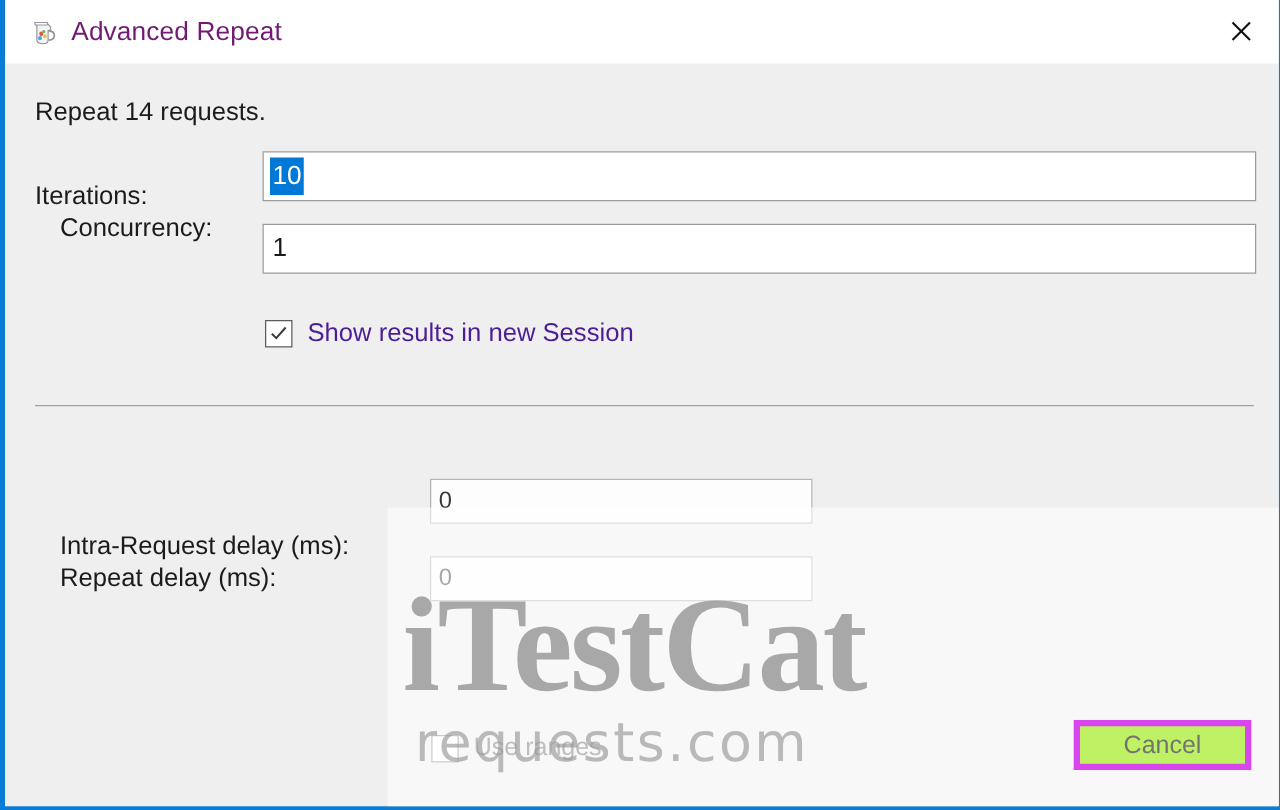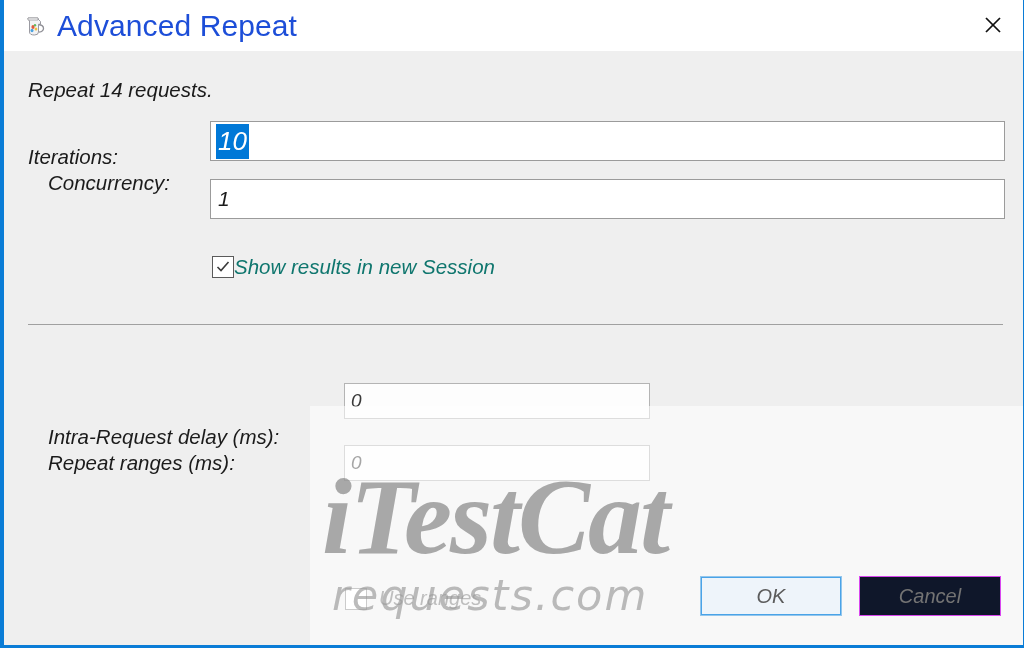--- a/index.html
+++ b/index.html
@@ -37,22 +37,22 @@
     align-items: center;
   }
   #app-icon {
     width: 26px;
     height: 26px;
     margin-left: 17px;
     margin-right: 10px;
     flex: 0 0 auto;
   }
   #title-text {
-    font-size: 30px;
-    color: #1d4ed8;
+    font-size: 21px;
+    color: #701a75;
     letter-spacing: 0.1px;
     white-space: nowrap;
   }
   #close-btn {
     position: absolute;
     right: 0; top: 0;
     width: 62px;
     height: 50px;
     display: flex;
     align-items: center;
@@ -61,21 +61,20 @@
   }
   #close-btn svg { display:block; }
 
   
   #content {
     position: absolute;
     left: 0; top: 51px;
     width: 1020px;
     height: 594px;
     background: #efefef;
-    font-style: italic;
   }
 
   .lbl {
     position: absolute;
     font-size: 20.5px;
     color: #1b1b1b;
     white-space: nowrap;
   }
 
   #summary-text {
@@ -109,21 +108,21 @@
     background: #ffffff;
     border: 1px solid #9b9b9b;
     box-sizing: border-box;
     display: flex;
     align-items: center;
     padding-left: 5px;
   }
   #iterations-value {
     background: #0078d7;
     color: #ffffff;
-    font-size: 26px;
+    font-size: 21px;
     line-height: 1;
     padding: 4px 2px 5px 2px;
   }
   #concurrency-box {
     left: 206px;
     top: 128px;
     width: 795px;
     height: 40px;
     background: #ffffff;
     border: 1px solid #9b9b9b;
@@ -152,22 +151,23 @@
     border: 1px solid #5a5a5a;
     background: #ffffff;
     display: flex;
     align-items: center;
     justify-content: center;
     flex: 0 0 auto;
   }
   .cbox.disabled { border-color: #8d8d8d; }
   .cbox svg { display: block; }
   #show-results-label {
+    margin-left: 12px;
     font-size: 20.5px;
-    color: #0f766e;
+    color: #4c1d95;
     white-space: nowrap;
   }
 
   
   #divider {
     position: absolute;
     left: 24px;
     top: 273px;
     width: 975px;
     height: 1px;
@@ -241,22 +241,22 @@
     border: 1px solid #93c6ec;
     outline: 1px solid #4aa3e8;
     outline-offset: -2px;
     color: #5c5c5c;
   }
   #cancel-button {
     left: 855px;
     top: 525px;
     width: 142px;
     height: 40px;
-    background: #0f172a;
-    border: 1px solid #d946ef;
+    background: #bef264;
+    border: 5px solid #d946ef;
     color: #737373;
   }
 
   
   #watermark-overlay {
     position: absolute;
     left: 306px;
     top: 355px;
     width: 714px;
     height: 283px;
@@ -347,33 +347,32 @@
       <span id="show-results-label">Show results in new Session</span>
     </div>
 
     <div id="divider"></div>
 
     <div class="lbl" id="intra-delay-label">Intra-Request delay (ms):</div>
     <div class="txtbox" id="intra-delay-box">
       <span class="delay-value">0</span>
     </div>
 
-    <div class="lbl" id="repeat-delay-label">Repeat ranges (ms):</div>
+    <div class="lbl" id="repeat-delay-label">Repeat delay (ms):</div>
     <div class="txtbox" id="repeat-delay-box">
       <span class="delay-value">0</span>
     </div>
 
     <div id="use-ranges-row">
       <span class="cbox disabled"></span>
       <span id="use-ranges-label">Use ranges</span>
     </div>
 
     <div id="watermark-overlay"></div>
     <div id="watermark-big">iTestCat</div>
     <div id="watermark-small">requests.com</div>
 
     <div id="bg-strip"></div>
 
-    <div class="btn" id="ok-button">OK</div>
     <div class="btn" id="cancel-button">Cancel</div>
 
   </div>
 </div>
 
 </body></html>

